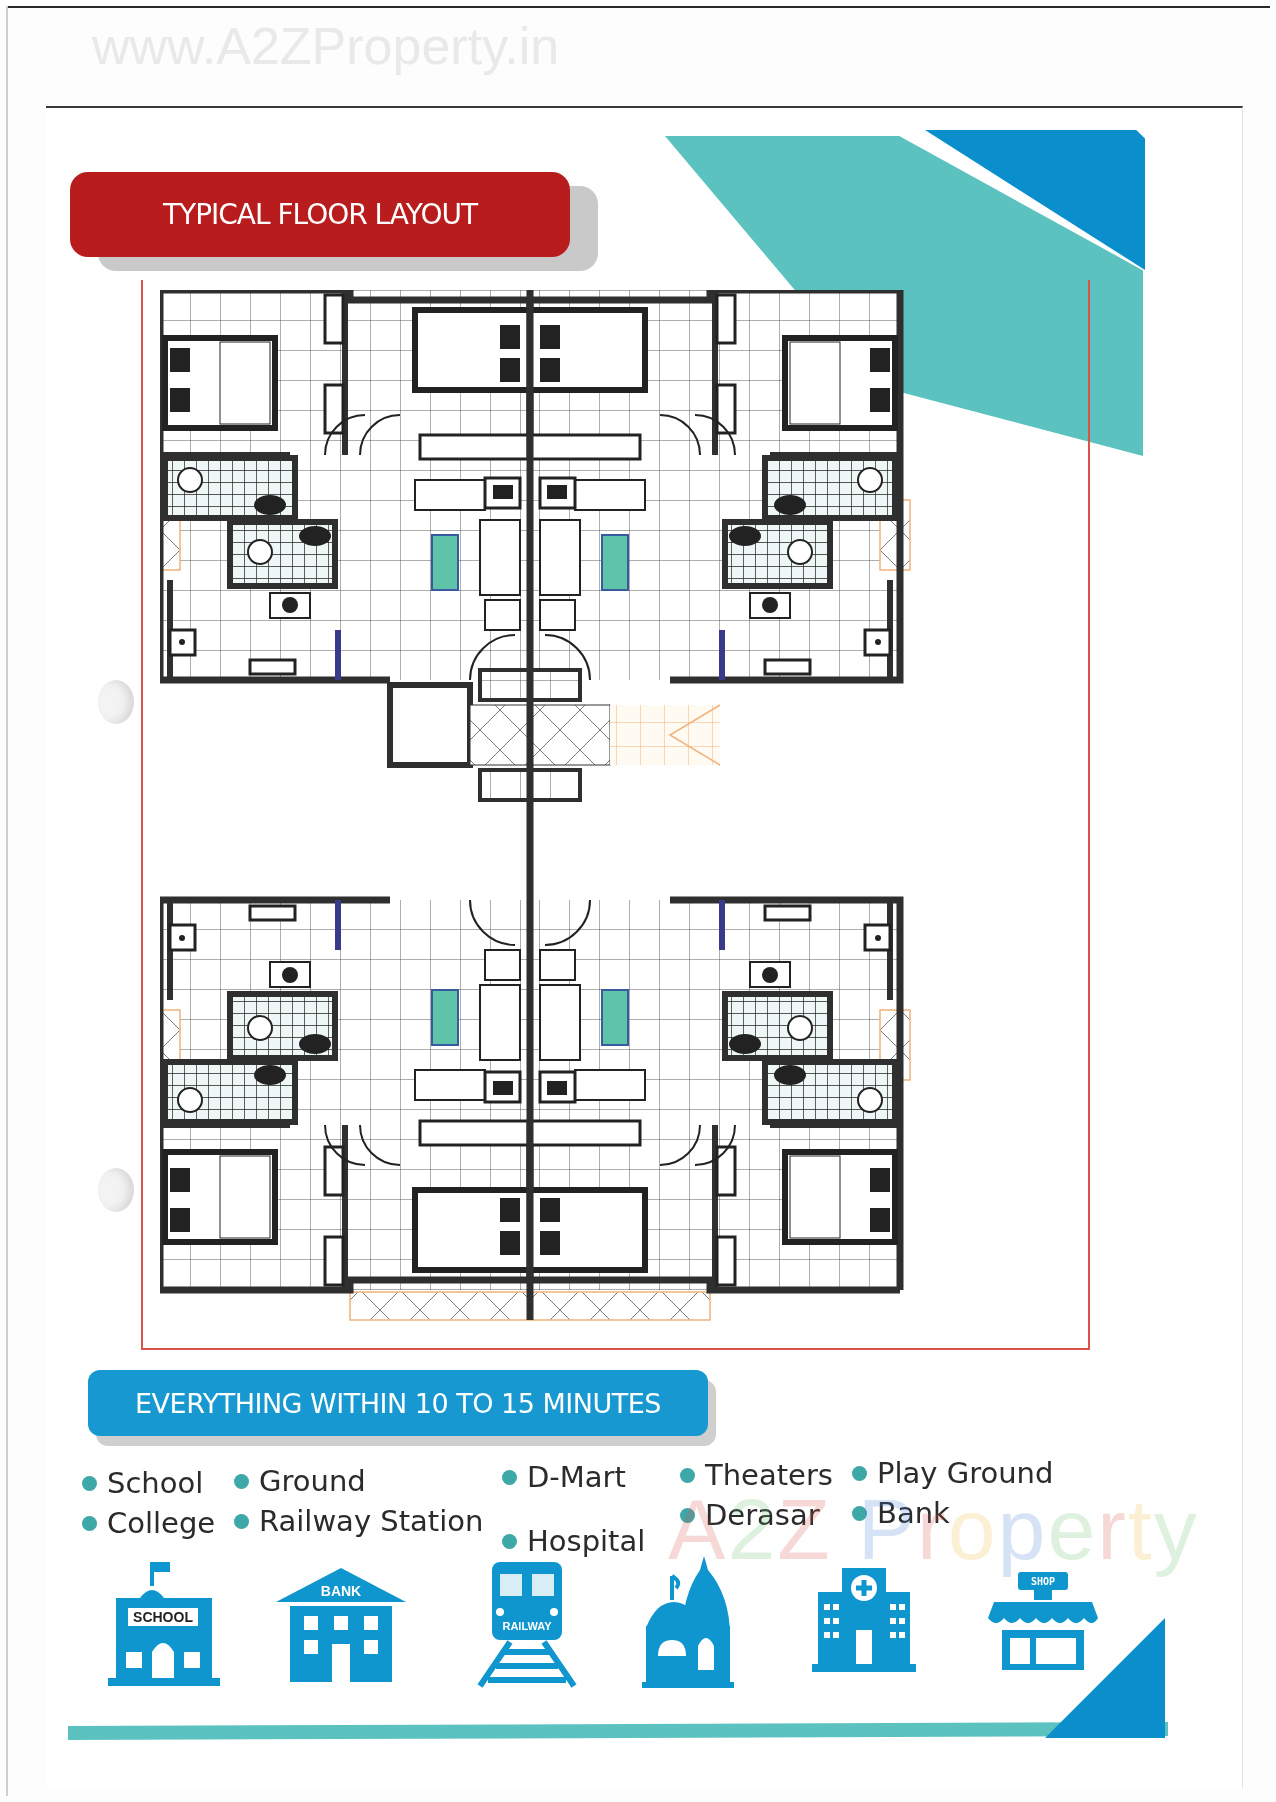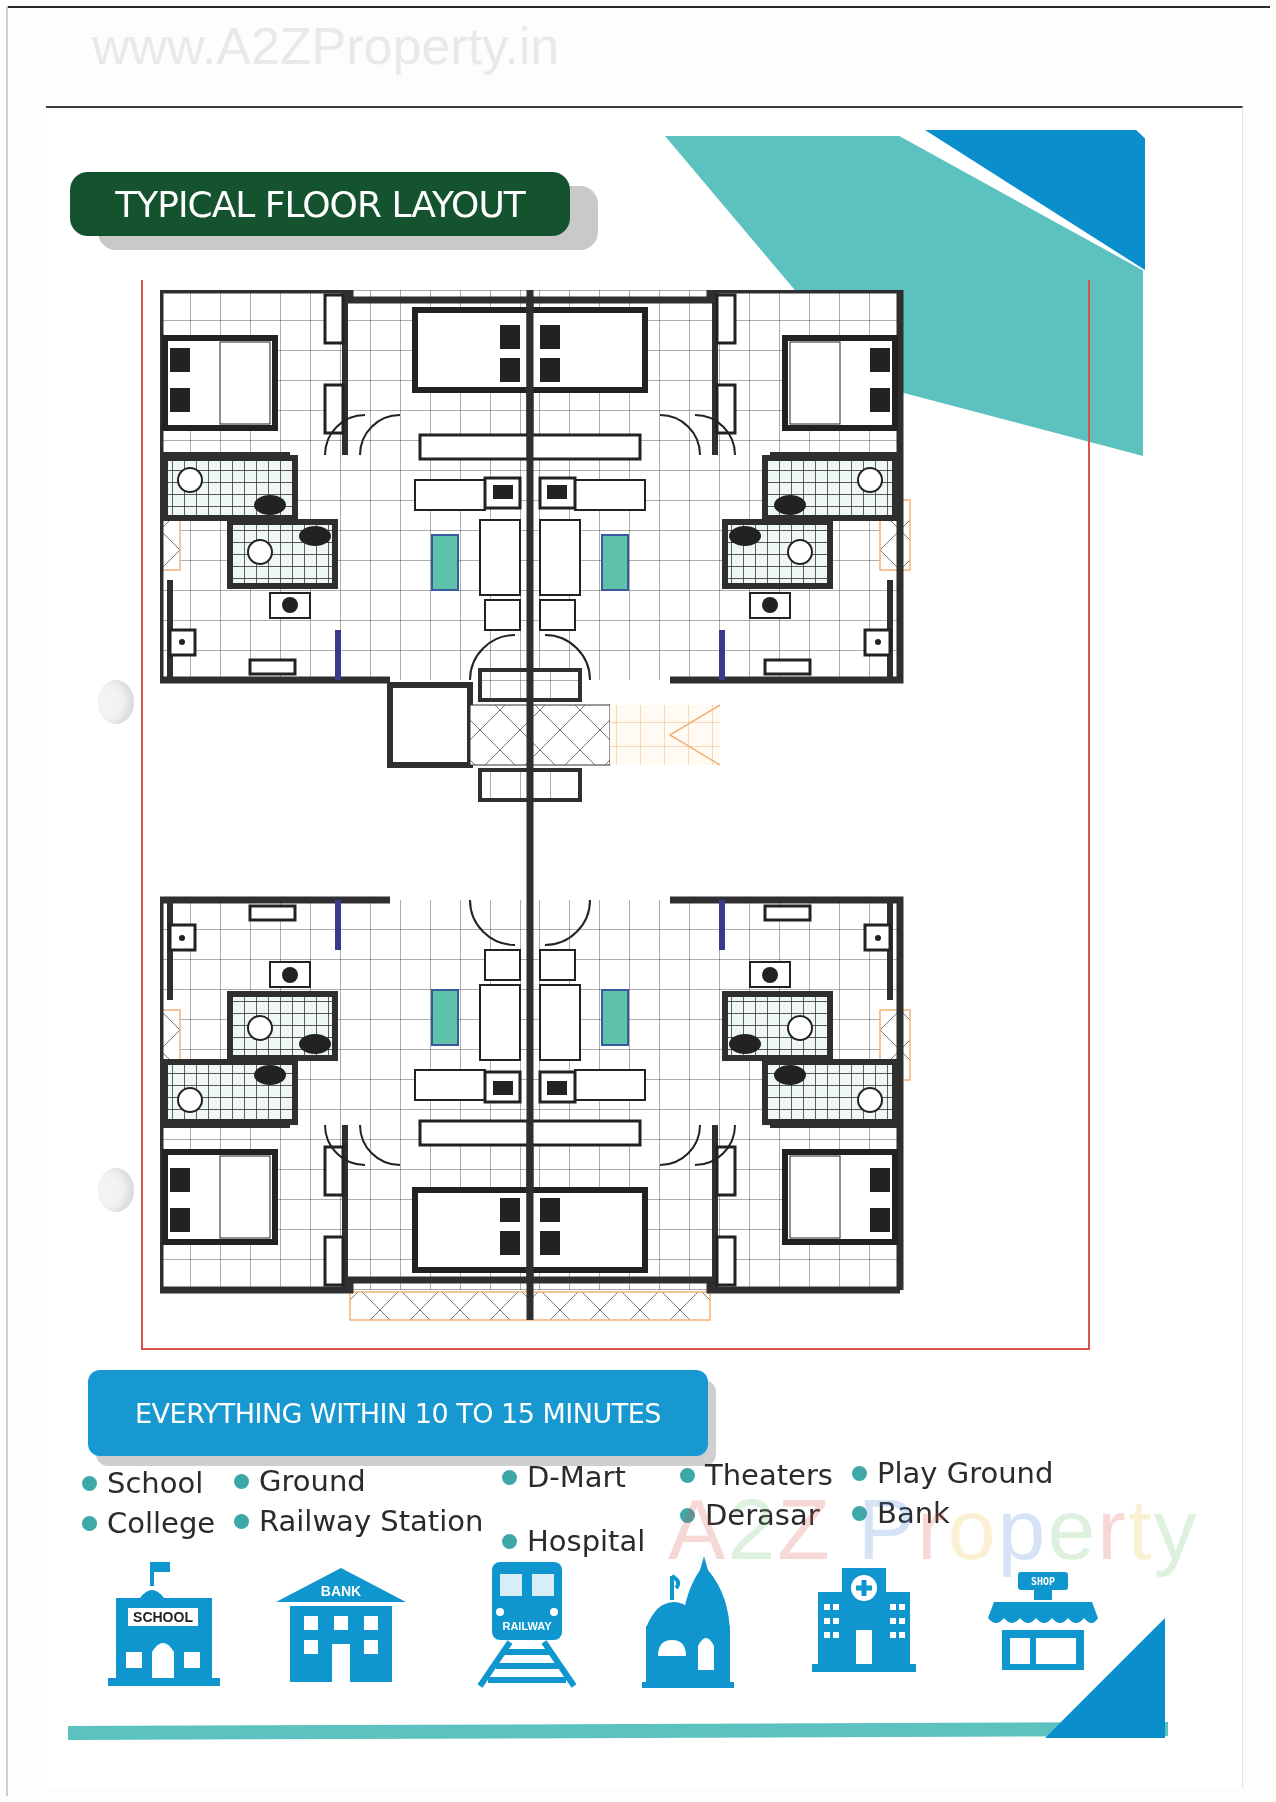--- a/index.html
+++ b/index.html
@@ -25,35 +25,35 @@
     position: absolute; left: 665px; top: 136px; width: 478px; height: 320px;
     background: #5bc2bf;
     clip-path: polygon(0 0, 49% 0, 100% 42%, 100% 100%, 44% 78%);
   }
   .deco-blue {
     position: absolute; left: 925px; top: 130px; width: 220px; height: 140px;
     background: #0a8fcc;
     clip-path: polygon(0 0, 96% 0, 100% 6%, 100% 100%);
   }
   .title-pill {
-    position: absolute; left: 70px; top: 172px; width: 500px; height: 64px;
-    background: #14532d; border-radius: 18px;
+    position: absolute; left: 70px; top: 172px; width: 500px; height: 85px;
+    background: #b91c1c; border-radius: 18px;
     box-shadow: 28px 14px 0 #c9c9c9;
     color: #ffffff; display: flex; align-items: center; justify-content: center;
-    font-family: "DejaVu Sans", sans-serif; font-size: 36px; letter-spacing: -1px;
+    font-family: "DejaVu Sans", sans-serif; font-size: 28px; letter-spacing: -1px;
   }
   .plan-frame {
     position: absolute; left: 141px; top: 280px; width: 945px; height: 1068px;
     border-left: 2px solid #d9534a; border-bottom: 2px solid #d9534a; border-right: 2px solid #d9534a;
   }
   .plan {
     position: absolute; left: 160px; top: 290px; width: 900px; height: 1040px;
   }
   .section-pill {
-    position: absolute; left: 88px; top: 1370px; width: 620px; height: 86px;
+    position: absolute; left: 88px; top: 1370px; width: 620px; height: 66px;
     background: #1798d1; border-radius: 12px;
     box-shadow: 8px 10px 0 #cfcfcf;
     color: #ffffff; display: flex; align-items: center; justify-content: center;
     font-family: "DejaVu Sans", sans-serif; font-size: 27px; letter-spacing: -0.5px;
   }
   .amenities { position: absolute; left: 0; top: 0; }
   .amenity {
     position: absolute; display: flex; align-items: center;
     font-family: "DejaVu Sans", sans-serif; font-size: 29px; color: #2b2b2b; white-space: nowrap;
   }

